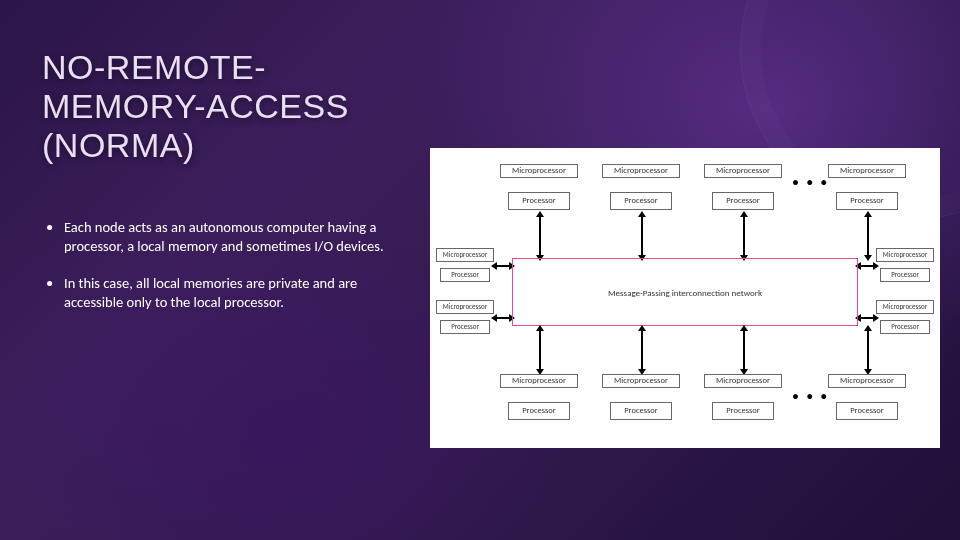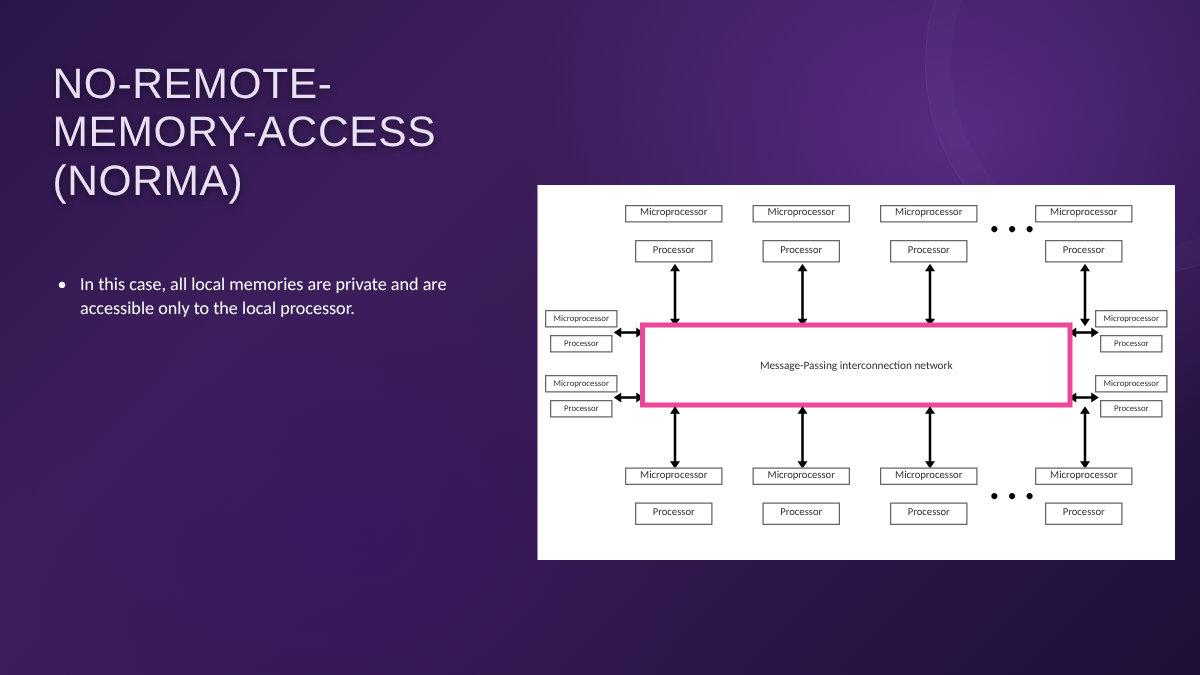--- a/index.html
+++ b/index.html
@@ -77,21 +77,21 @@
     display: flex;
     align-items: center;
     justify-content: center;
     padding: 2px 4px;
     line-height: 1.1;
   }
   .dbox.proc { height: 18px; }
   .dbox.mp   { height: 14px; }
   .big-net {
     position: absolute;
-    border: 4px solid #ec4899;
+    border: 1px solid #ec4899;
     display: flex;
     align-items: center;
     justify-content: center;
     font-size: 9px;
   }
   .dots {
     position: absolute;
     font-size: 14px;
     color: #000;
     letter-spacing: 2px;
@@ -130,20 +130,21 @@
 </head>
 <body>
 
 <div class="deco-corner"></div>
 
 <h1 class="slide-title" style="white-space:pre-line">NO-REMOTE-
 MEMORY-ACCESS
 (NORMA)</h1>
 
 <ul class="bullets">
+  <li>Each node acts as an autonomous computer having a processor, a local memory and sometimes I/O devices.</li>
   <li>In this case, all local memories are private and are accessible only to the local processor.</li>
 </ul>
 
 <div class="diagram">
 
   <div class="dbox mp" style="left:70px;  top:16px; width:78px;">Microprocessor</div>
   <div class="dbox proc" style="left:78px;  top:44px; width:62px;">Processor</div>
 
   <div class="dbox mp" style="left:172px; top:16px; width:78px;">Microprocessor</div>
   <div class="dbox proc" style="left:180px; top:44px; width:62px;">Processor</div>

